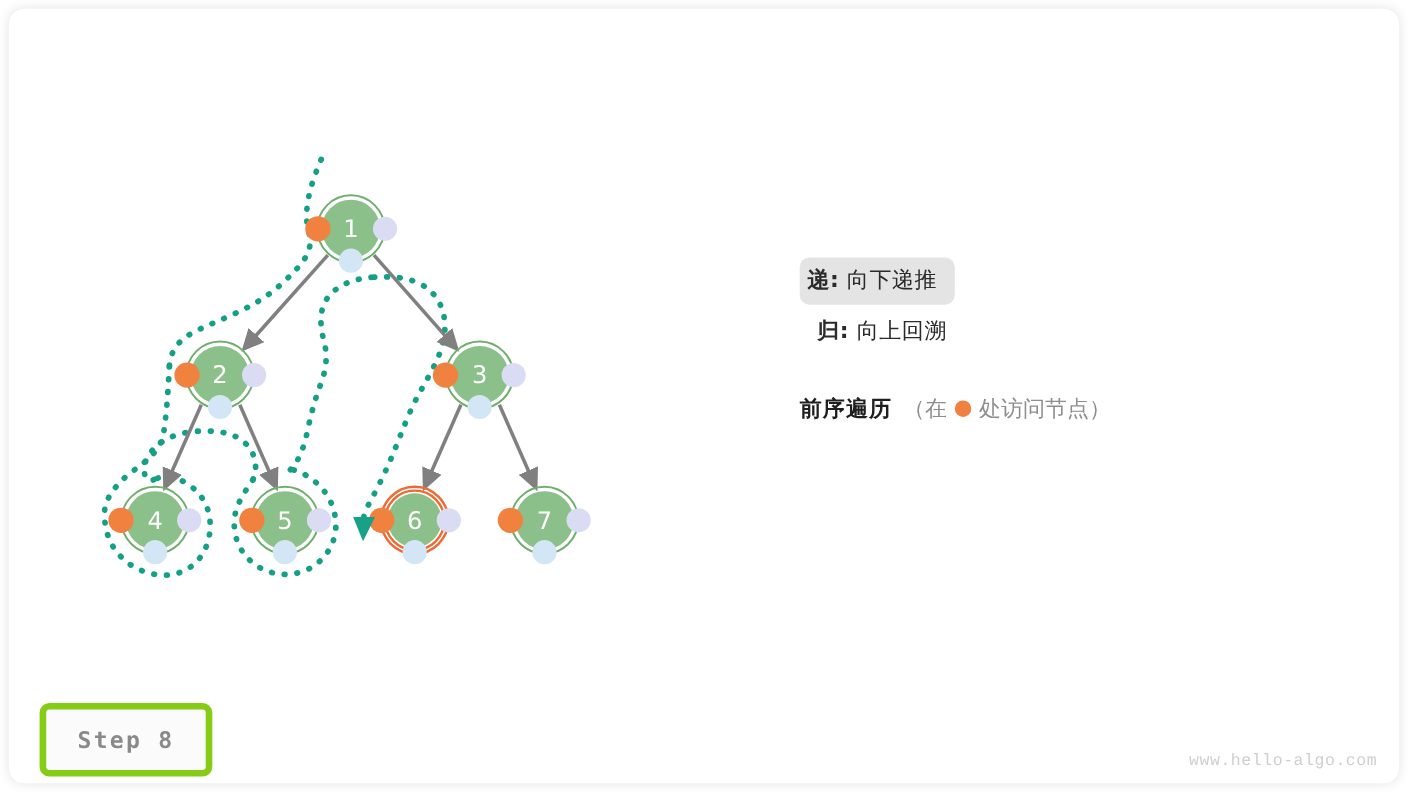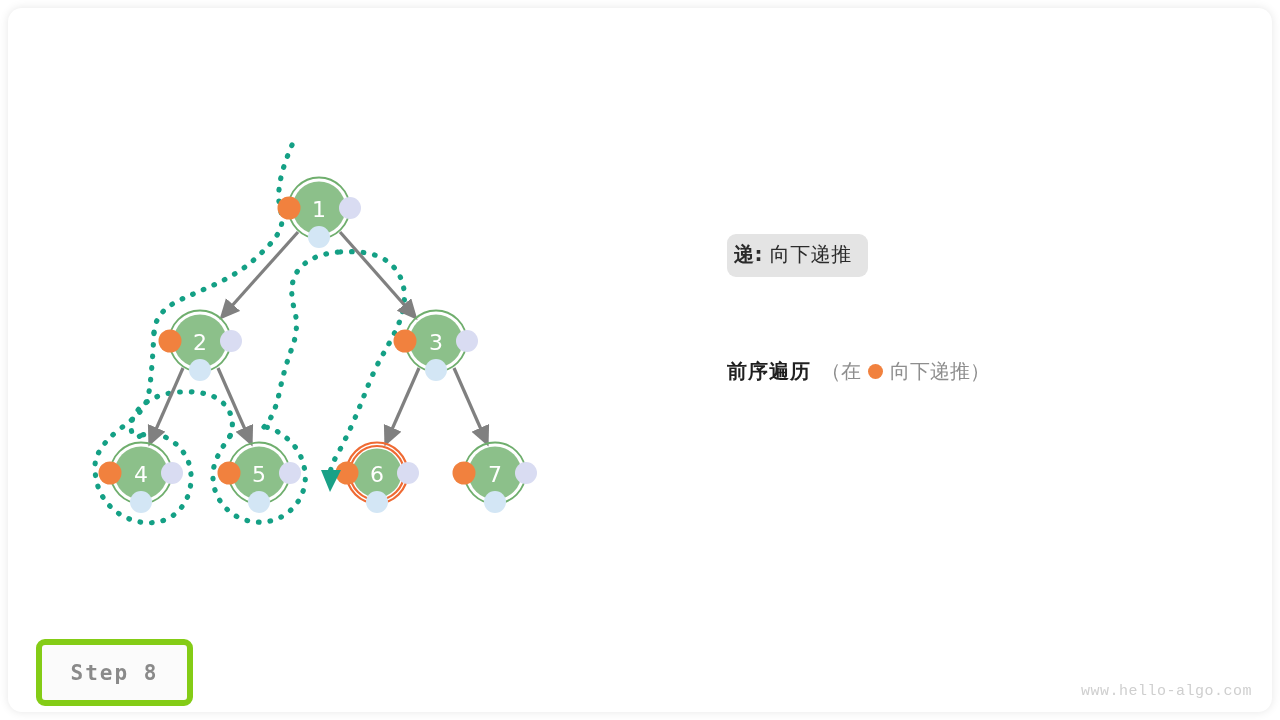--- a/index.html
+++ b/index.html
@@ -277,28 +277,31 @@
       </g>
 
       <polygon points="321,470 341,470 330,492" fill="#19a187"></polygon>
     </svg>
   </div>
 
   <div id="legend">
     <div class="legend-row">
       <span class="legend-chip"><b class="legend-key">递:</b> <span class="legend-val">向下递推</span></span>
     </div>
+    <div class="legend-row">
+      <span class="legend-plain"><b class="legend-key">归:</b> <span class="legend-val">向上回溯</span></span>
+    </div>
   </div>
 
   <div id="order-block">
     <div id="order-title">
       <span class="strong">前序遍历</span>
       <span class="muted" style="margin-left:10px">（在</span>
       <span class="inline-dot"></span>
-      <span class="muted">向下递推）</span>
+      <span class="muted">处访问节点）</span>
     </div>
   </div>
 
   <div id="step-badge">
     <span>Step 8</span>
   </div>
 
   <div id="watermark">www.hello-algo.com</div>
 </div>
 

